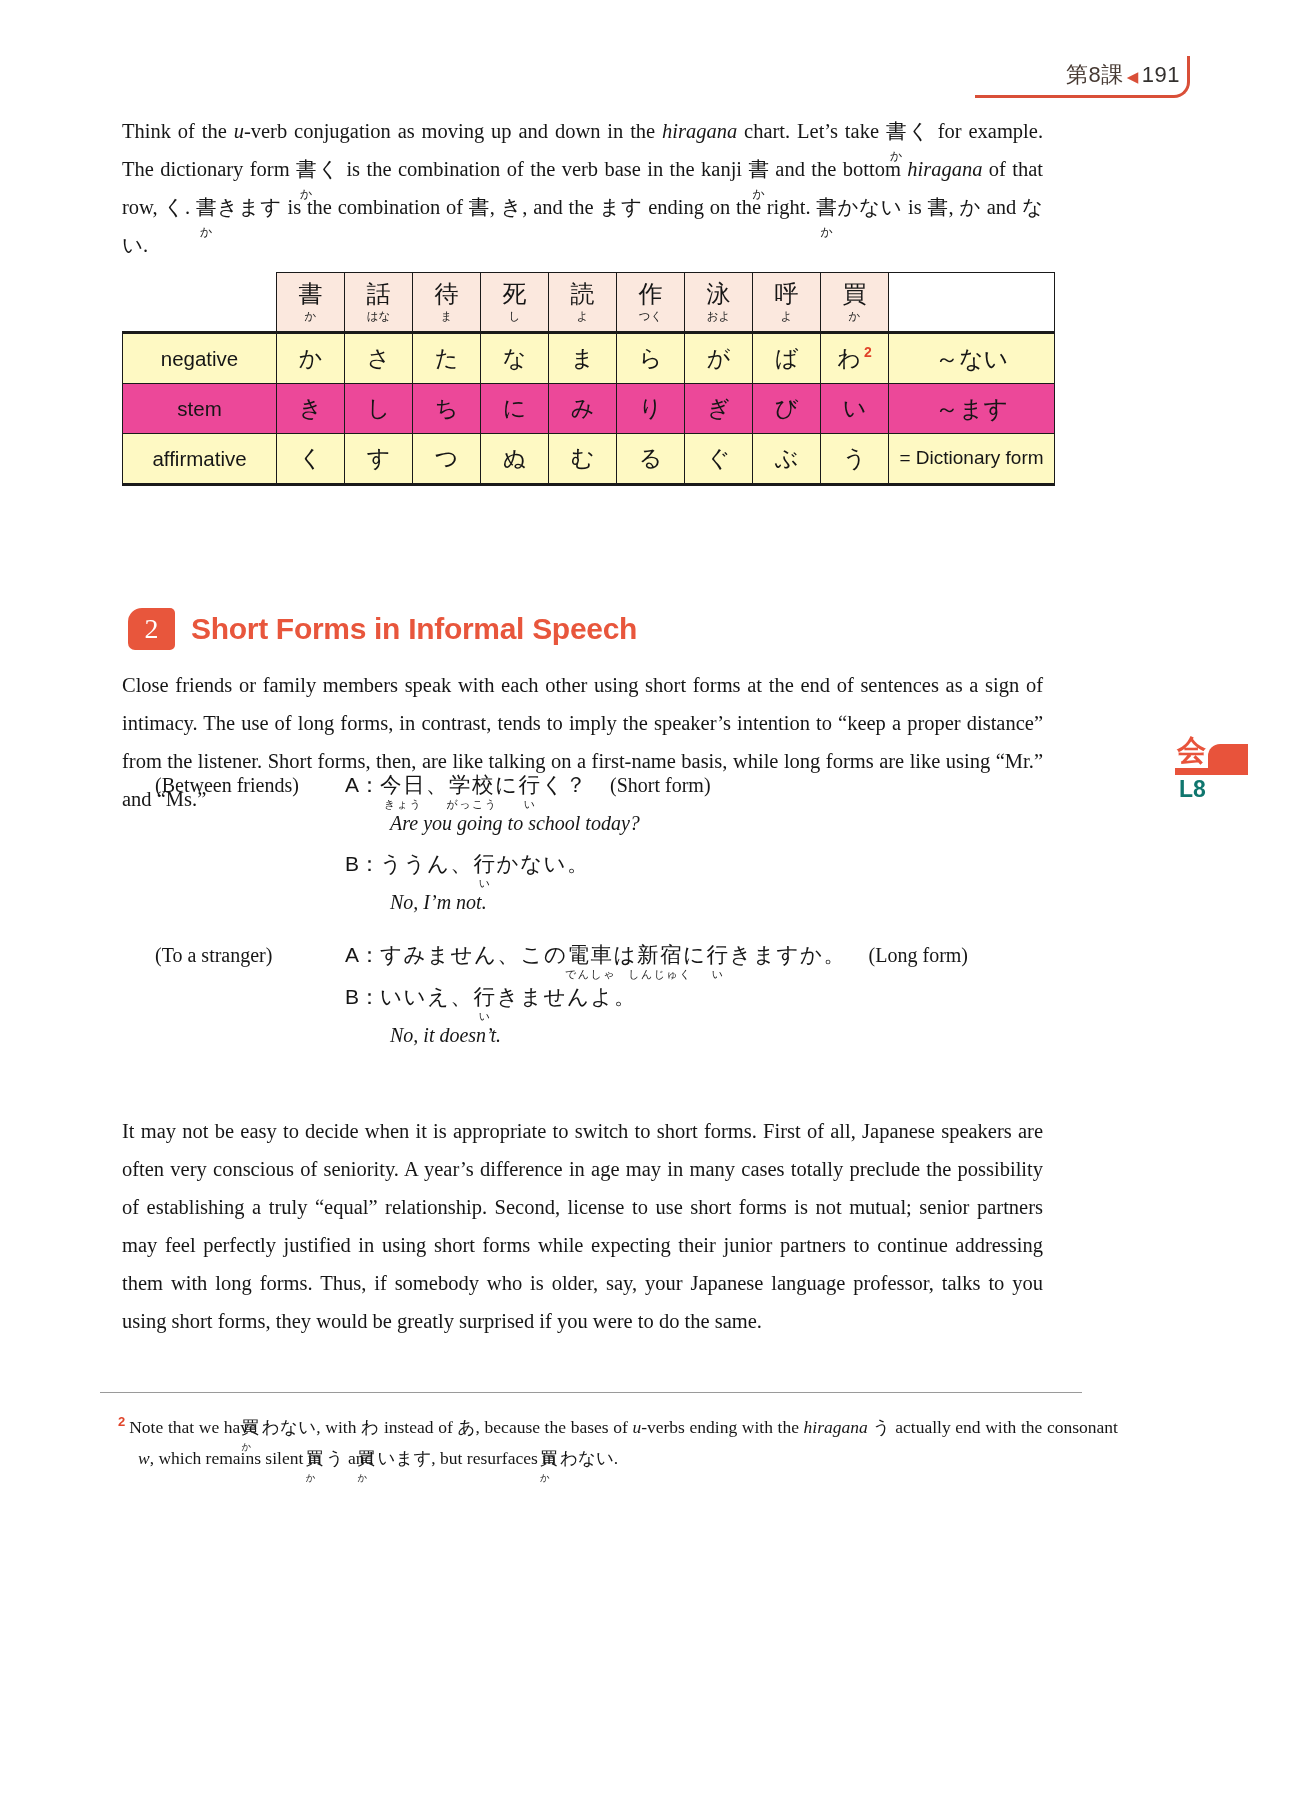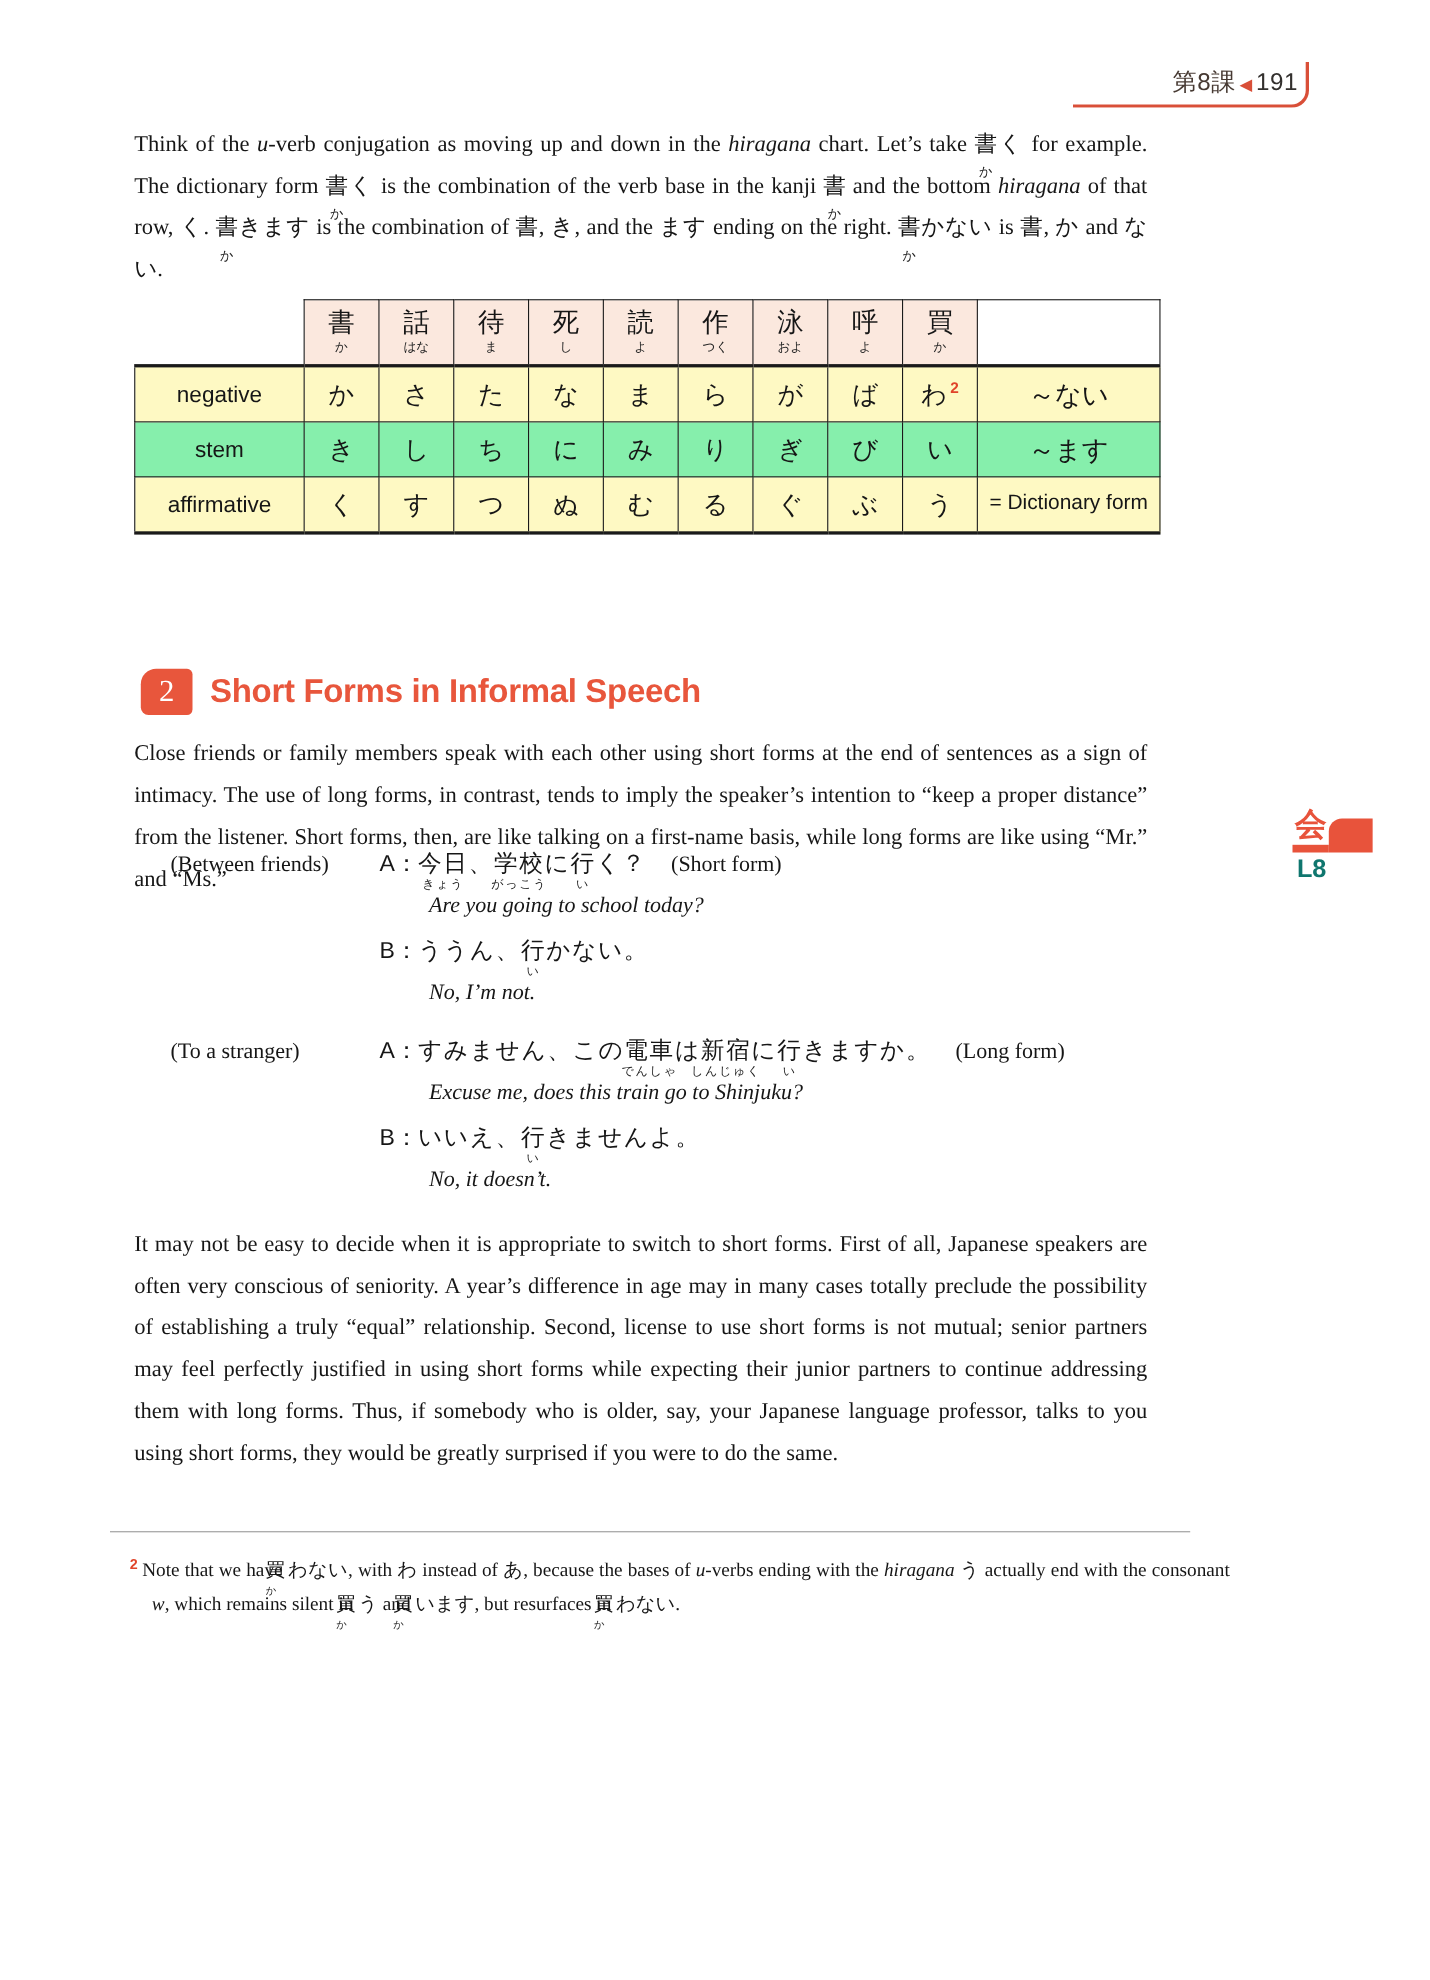--- a/index.html
+++ b/index.html
@@ -41,21 +41,21 @@
   table.conj { position:absolute; left:122px; top:272px; border-collapse:collapse; }
   table.conj td { border:1px solid #1a1a1a; text-align:center; vertical-align:middle; padding:0; }
   tr.hdr td { background:#FBE8DE; height:58px; width:67px; }
   tr.hdr td.empty { border:none; background:#ffffff; width:153px; }
   tr.hdr td.lasth { background:#ffffff; width:165px; }
   .kh-in { display:inline-flex; flex-direction:column; align-items:center; line-height:1.05; }
   .kh-k { font-size:24px; }
   .kh-r { font-size:11.5px; margin-top:3px; color:#222; }
   tr.brow td { height:49px; font-size:23px; background:#fef9c3; }
   tr.brow td.rowlab { font-family:"Liberation Sans", sans-serif; font-size:20.5px; width:153px; }
-  tr.stem td { background:#86efac; }
+  tr.stem td { background:#ec4899; }
   tr.rfirst td { border-top:3px solid #1a1a1a; }
   tr.rlast  td { border-bottom:3px solid #1a1a1a; }
   td.col0 { border-left:3px solid #1a1a1a; }
   td.sfx  { border-right:3px solid #1a1a1a; width:165px; }
   td.sfx.jpsuf { font-size:24px; }
   td.sfx.dict { font-family:"Liberation Sans", sans-serif; font-size:19px; line-height:1.2; }
   .sup {
     color:#E0442A; font-size:14px; vertical-align:super; font-weight:700;
     font-family:"Liberation Sans", sans-serif; margin-left:3px;
   }
@@ -236,21 +236,20 @@
         </div>
         <div class="trans">No, I’m not.</div>
       </div>
       <div class="dlg-group">
         <div class="dlg-line">
           <span class="ctx">(To a stranger)</span>
           <span class="spk">A：</span>
           <span class="jpline"><span>すみません、この</span><span class="rb"><span>電車</span><span class="rt">でんしゃ</span></span><span>は</span><span class="rb"><span>新宿</span><span class="rt">しんじゅく</span></span><span>に</span><span class="rb"><span>行</span><span class="rt">い</span></span><span>きますか。</span></span>
           <span class="tag">(Long form)</span>
         </div>
-        <div class="trans">Excuse me, does this train go to Shinjuku?</div>
         <div class="dlg-line">
           <span class="ctx"></span>
           <span class="spk">B：</span>
           <span class="jpline"><span>いいえ、</span><span class="rb"><span>行</span><span class="rt">い</span></span><span>きませんよ。</span></span>
         </div>
         <div class="trans">No, it doesn’t.</div>
       </div>
     </div>
 
   <div class="para" id="p3">It may not be easy to decide when it is appropriate to switch to short forms. First of all, Japanese speakers are often very conscious of seniority. A year’s difference in age may in many cases totally preclude the possibility of establishing a truly “equal” relationship. Second, license to use short forms is not mutual; senior partners may feel perfectly justified in using short forms while expecting their junior partners to continue addressing them with long forms. Thus, if somebody who is older, say, your Japanese language professor, talks to you using short forms, they would be greatly surprised if you were to do the same.</div>

